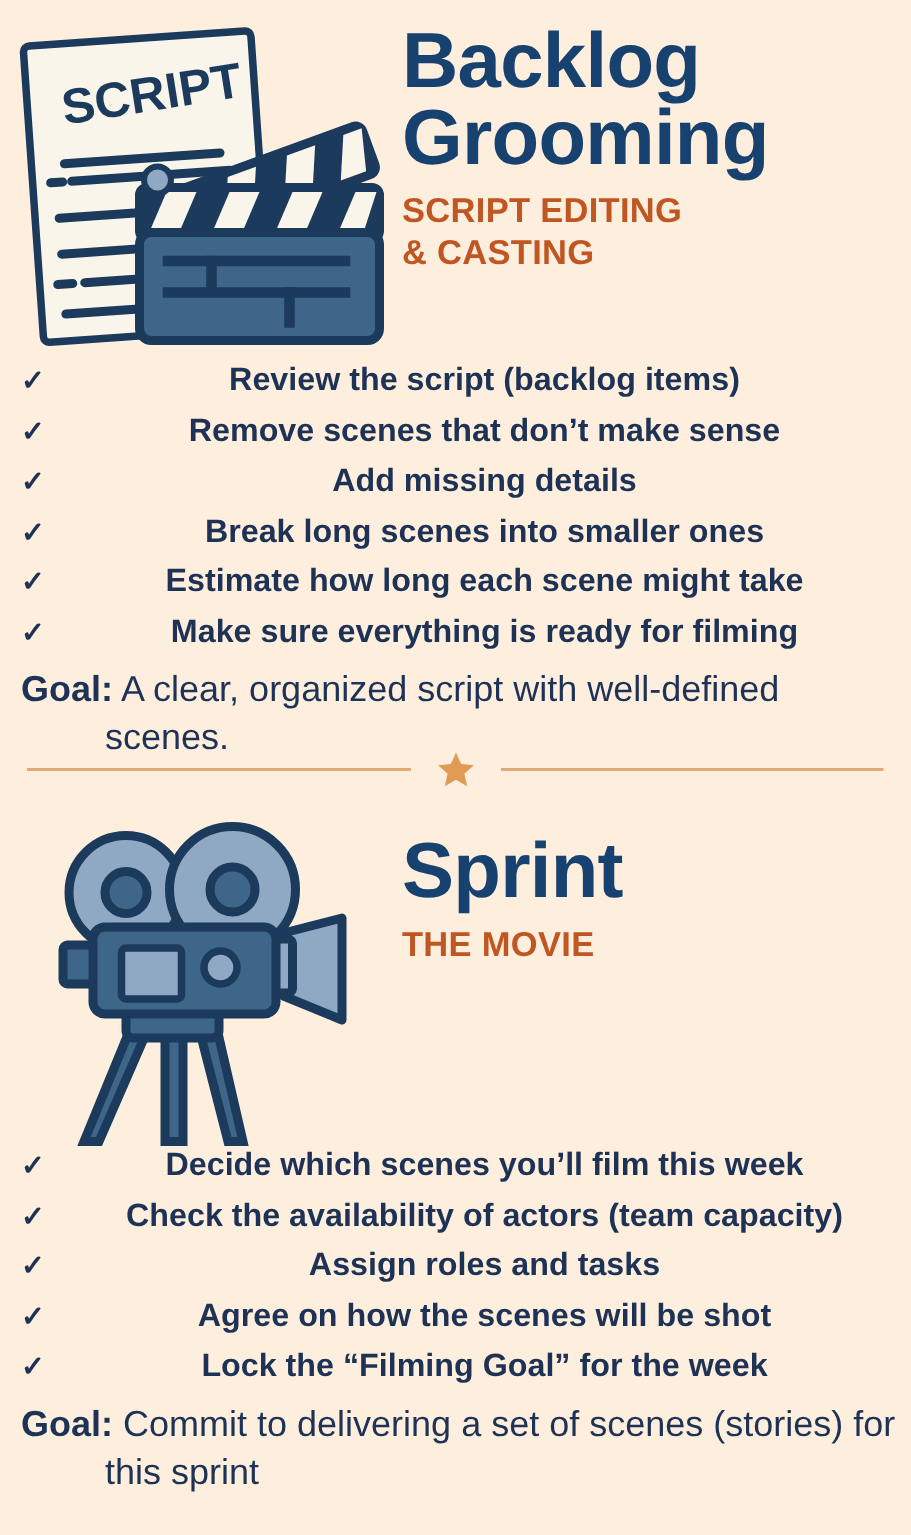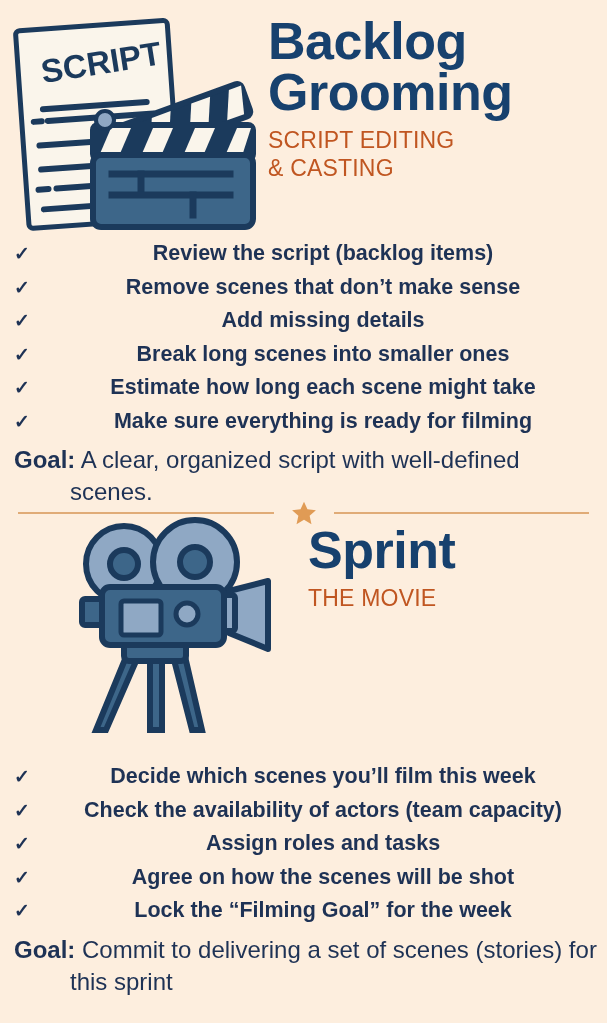--- a/index.html
+++ b/index.html
@@ -38,21 +38,21 @@
   .title {
     color: #17416e;
     font-weight: bold;
     font-size: 52px;
     line-height: 0.98;
     letter-spacing: -0.5px;
     margin: 0;
   }
   .subtitle {
     color: #c05621;
-    font-weight: normal;
+    font-weight: bold;
     font-size: 23px;
     line-height: 1.2;
     letter-spacing: 0.2px;
     margin: 9px 0 0 0;
   }
 
   
   .checklist {
     list-style: none;
     margin: 0;
@@ -112,21 +112,21 @@
     color: #e09b55;
     line-height: 0;
   }
 
   
   #block-backlog { position: absolute; left: 0;  top: 12px;  width: 607px; }
   #block-backlog .art  { width: 250px; margin-left: 8px; }
   #block-backlog .titles { margin-left: 10px; }
   #list-backlog { position: absolute; left: 14px; top: 243px; width: 590px; }
   #divider-1 { position: absolute; left: 18px; top: 500px; width: 571px; }
-  #block-sprint { position: absolute; left: 0; top: 517px; width: 537px; margin-left: 40px; }
+  #block-sprint { position: absolute; left: 0; top: 548px; width: 537px; }
   #block-sprint .art { width: 250px; margin-left: 14px; }
   #block-sprint .titles { margin-left: 4px; padding-top: 8px; }
   #list-sprint { position: absolute; left: 14px; top: 766px; width: 590px; }
 </style>
 </head>
 <body>
 
 <div class="page">
 
   <div class="section-header" id="block-backlog">

